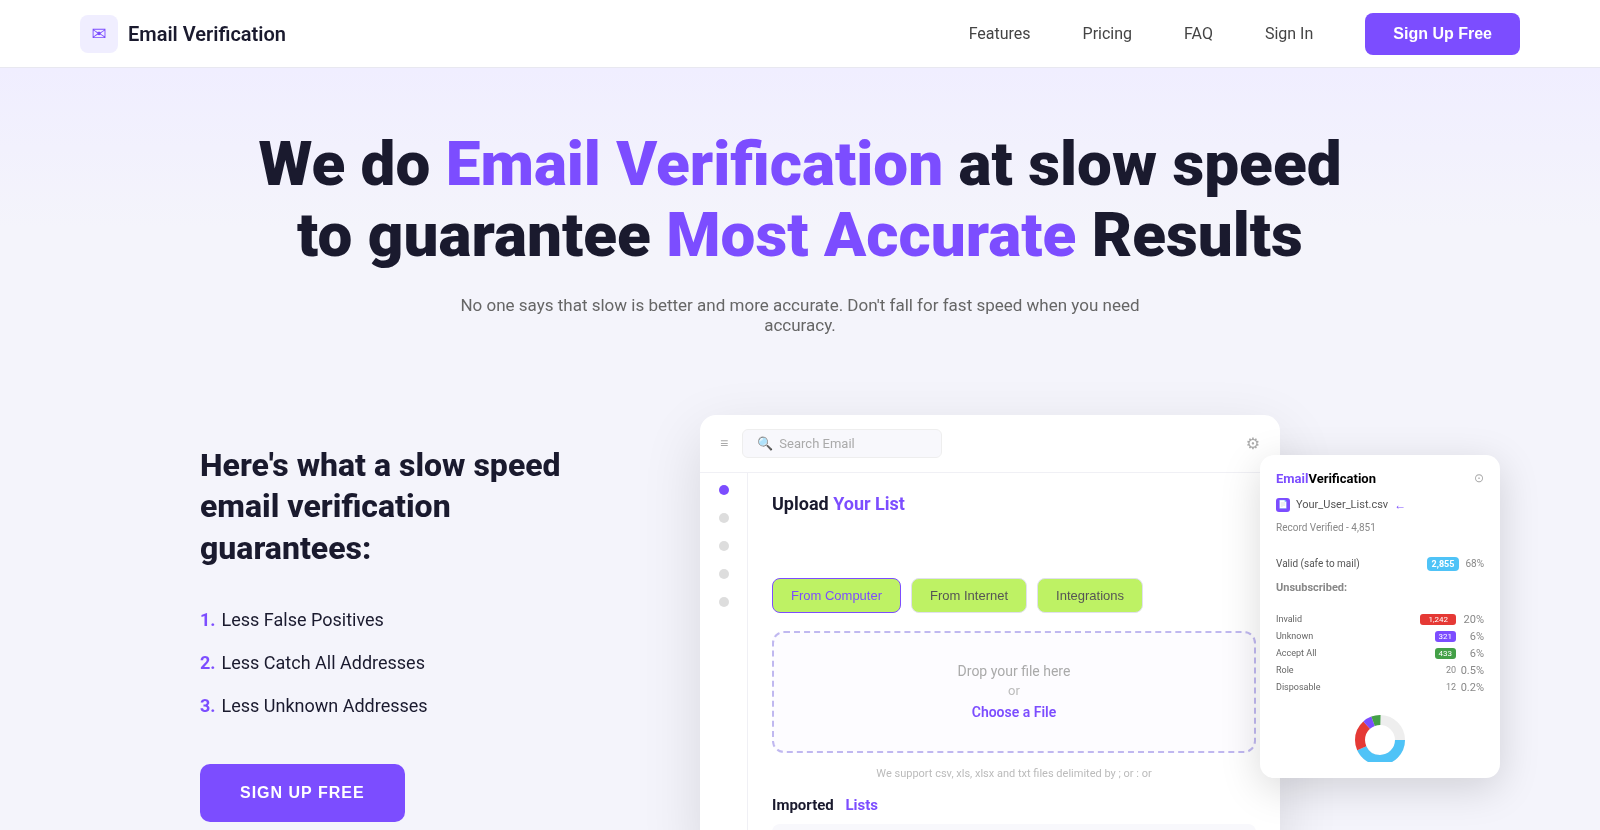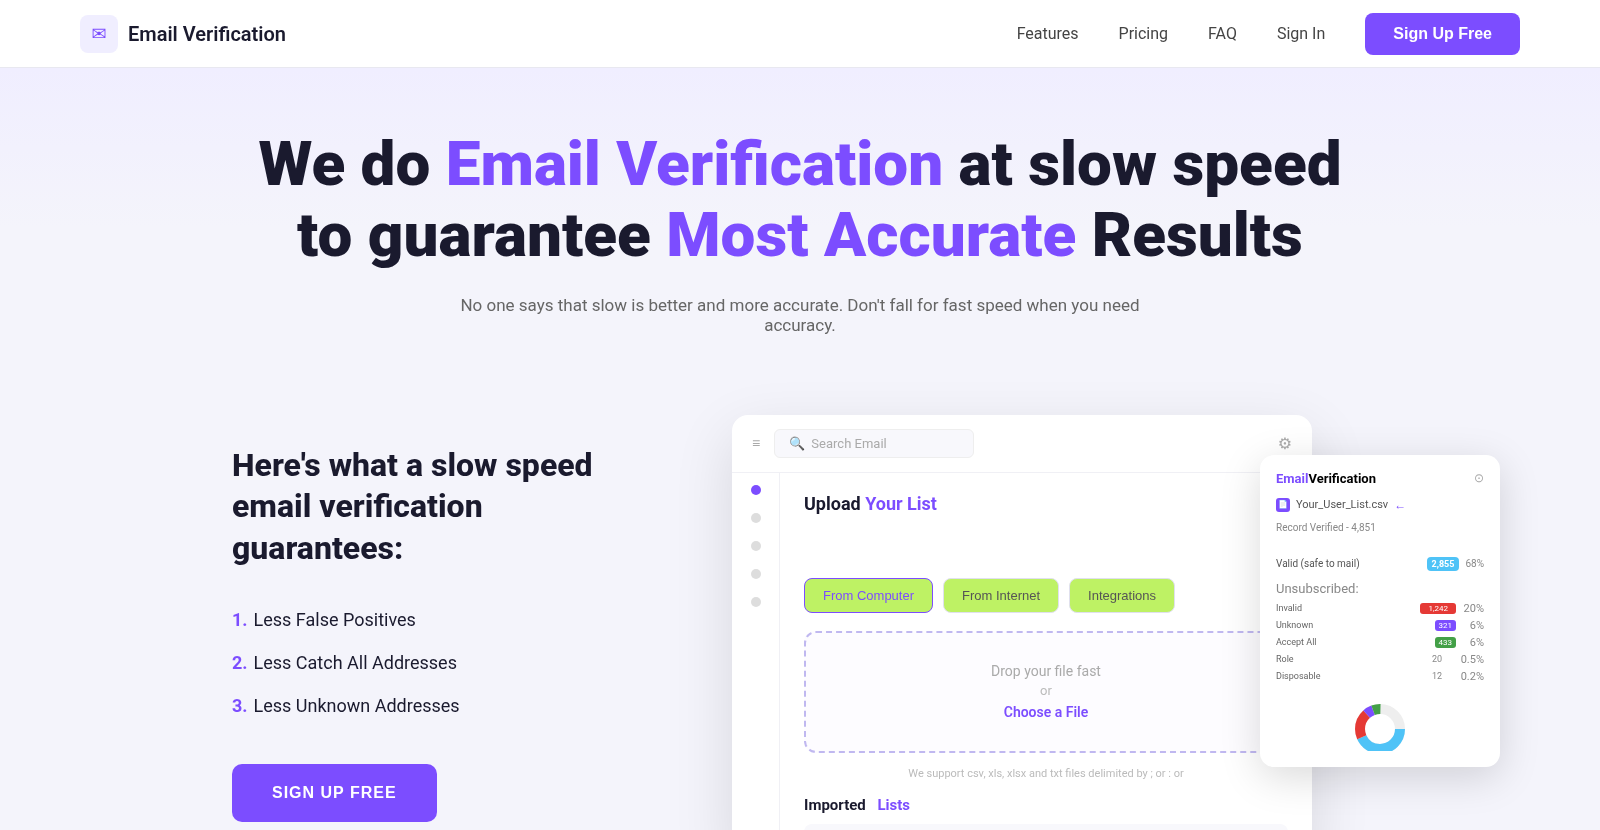--- a/index.html
+++ b/index.html
@@ -38,21 +38,21 @@
       font-size: 18px;
     }
     .nav-logo-text {
       font-size: 20px;
       font-weight: 600;
       color: #1a1a2e;
     }
     .nav-links {
       display: flex;
       align-items: center;
-      gap: 40px;
+      gap: 52px;
     }
     .nav-link {
       font-size: 16px;
       color: #444;
       text-decoration: none;
       cursor: pointer;
     }
     .btn-signup {
       background: #7c4dff;
       color: #fff;
@@ -89,21 +89,20 @@
     
     .main-content {
       display: flex;
       padding: 30px 130px 0 200px;
       gap: 80px;
       align-items: flex-start;
     }
     .left-col {
       flex: 0 0 420px;
       padding-top: 30px;
-      margin-left: 32px;
     }
     .left-col h2 {
       font-size: 32px;
       font-weight: 800;
       color: #1a1a2e;
       line-height: 1.3;
       margin-bottom: 40px;
     }
     .guarantee-list {
       list-style: none;
@@ -339,33 +338,33 @@
     .valid-label { font-size: 10px; color: #555; flex: 1; }
     .badge-blue {
       background: #4fc3f7;
       color: #fff;
       font-size: 9px;
       font-weight: 700;
       border-radius: 4px;
       padding: 2px 5px;
     }
     .badge-pct { font-size: 10px; color: #888; }
-    .unsub-label { font-size: 13px; color: #888; margin-bottom: 6px; font-weight: 400; }
+    .unsub-label { font-size: 11px; color: #888; margin-bottom: 19px; font-weight: 700; }
     .stat-row {
       display: flex;
       align-items: center;
       justify-content: space-between;
       margin-bottom: 4px;
     }
     .stat-name { font-size: 9px; color: #666; flex: 1; }
     .badge-red { background: #e53935; color: #fff; font-size: 8px; border-radius: 3px; padding: 1px 8px; }
     .badge-purple { background: #7c4dff; color: #fff; font-size: 8px; border-radius: 3px; padding: 1px 4px; }
     .badge-green { background: #43a047; color: #fff; font-size: 8px; border-radius: 3px; padding: 1px 4px; }
     .stat-pct { font-size: 11px; color: #888; min-width: 28px; text-align: right; }
-    .stat-num { font-size: 9px; color: #888; min-width: 24px; text-align: left; }
+    .stat-num { font-size: 9px; color: #888; min-width: 24px; text-align: right; }
 
     
     .donut-area {
       display: flex;
       justify-content: center;
       margin-top: 8px;
     }
     .donut-svg { width: 80px; height: 60px; }
   </style>
 </head>
@@ -445,21 +444,21 @@
         <div class="mockup-content">
           <h3>
             <span>Upload </span><span class="accent">Your List</span>
           </h3>
           <div class="tab-row">
             <button class="tab-btn active">From Computer</button>
             <button class="tab-btn">From Internet</button>
             <button class="tab-btn">Integrations</button>
           </div>
           <div class="dropzone">
-            <p>Drop your file fast</p>
+            <p>Drop your file here</p>
             <p class="or-text">or</p>
             <span class="choose-link">Choose a File</span>
           </div>
           <p class="support-text">We support csv, xls, xlsx and txt files delimited by ; or : or</p>
 
           <div class="imported-section">
             <h4>
               <span>Imported </span><span class="accent">Lists</span>
             </h4>
             <div class="list-item-row">your_user_list.csv</div>

